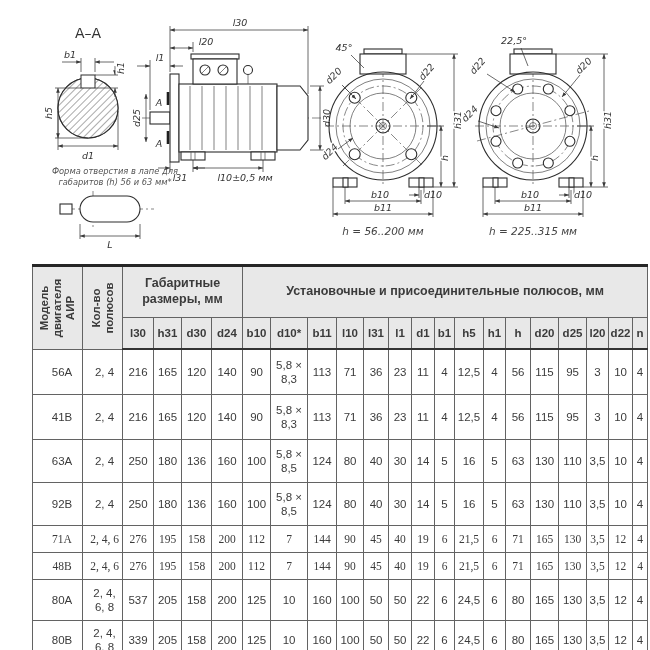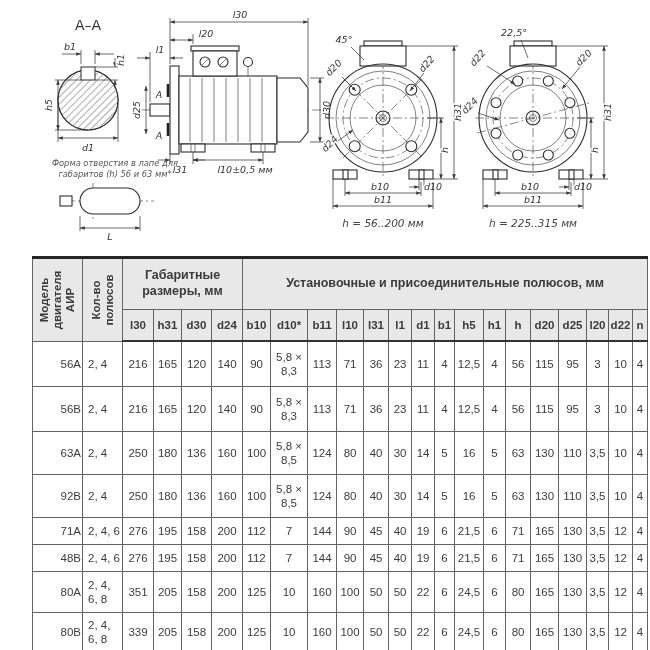--- a/index.html
+++ b/index.html
@@ -1,18 +1,18 @@
 <!DOCTYPE html>
 <html><head>
 <meta charset="utf-8">
 <style>
   html,body{margin:0;padding:0;}
   body{width:650px;height:650px;overflow:hidden;background:#ffffff;
        font-family:"Liberation Sans",sans-serif;}
-  .drawing{width:650px;height:252px;}
+  .drawing{width:650px;height:252px;margin-top:8px;}
   
   .ol{fill:none;stroke:#2d2d2d;stroke-width:1.1;}
   .olf{fill:#ffffff;stroke:#2d2d2d;stroke-width:1.1;}
   .thin{fill:none;stroke:#4a4a4a;stroke-width:0.7;}
   .cl{fill:none;stroke:#555;stroke-width:0.7;stroke-dasharray:9 3 2 3;}
   .dl{stroke:#3a3a3a;stroke-width:0.75;fill:none;}
   .thk{stroke:#1f1f1f;stroke-width:2.6;}
   .dim{font:italic 9.5px "DejaVu Sans",sans-serif;fill:#333;text-anchor:middle;
        paint-order:stroke;stroke:#fff;stroke-width:3px;}
   .cap{font:italic 10.5px "DejaVu Sans",sans-serif;fill:#444;text-anchor:middle;}
@@ -23,27 +23,27 @@
             color:#3b3b3b;border:1px solid #555;border-top:3px solid #262626;}
   .tbl th,.tbl td{border:1px solid #636363;text-align:center;vertical-align:middle;
             padding:1px 1px;font-size:11.5px;line-height:1.25;overflow:hidden;}
   .tbl thead th{background:#e8e8e8;font-weight:bold;}
   .tbl thead tr:first-child th{height:48px;font-size:12.5px;}
   .tbl thead tr.sub th{height:28px;border-bottom:2px solid #333;}
   .tbl th.vert{position:relative;}
   .rot{position:absolute;top:50%;left:50%;transform:translate(-50%,-50%) rotate(-90deg);
        width:74px;text-align:center;white-space:pre-line;font-size:11.5px;
        font-weight:bold;line-height:1.15;}
-  .tbl tbody td:first-child{text-align:right;padding-left:10px;}
-  .tbl tbody td:nth-child(2){text-align:left;padding-left:5px;margin-top:44px;}
+  .tbl tbody td:first-child{text-align:center;padding-left:10px;}
+  .tbl tbody td:nth-child(2){text-align:center;padding-left:5px;margin-top:44px;}
   .tbl tbody tr:nth-child(1) td{height:42px;}
   .tbl tbody tr:nth-child(2) td{height:42px;}
   .tbl tbody tr:nth-child(3) td{height:40px;}
   .tbl tbody tr:nth-child(4) td{height:40px;}
-  .tbl tbody tr:nth-child(5) td,.tbl tbody tr:nth-child(6) td{height:24px;}
+  .tbl tbody tr:nth-child(5) td,.tbl tbody tr:nth-child(6) td{height:24px;font-family:Liberation Serif, serif;}
   .tbl tbody tr:nth-child(7) td{height:38px;}
   .tbl tbody tr:nth-child(8) td{height:36px;}
   .tbl tbody tr:nth-child(9) td{height:30px;}
 </style>
 </head>
 <body>
 
 <div class="drawing">
 <svg width="650" height="252" viewBox="0 0 650 252" xmlns="http://www.w3.org/2000/svg">
   <defs>
@@ -360,21 +360,21 @@
         <td>12,5</td>
         <td>4</td>
         <td>56</td>
         <td>115</td>
         <td>95</td>
         <td>3</td>
         <td>10</td>
         <td>4</td>
       </tr>
       <tr>
-        <td>56B</td>
+        <td>41B</td>
         <td>2, 4</td>
         <td>216</td>
         <td>165</td>
         <td>120</td>
         <td>140</td>
         <td>90</td>
         <td>5,8 × 8,3</td>
         <td>113</td>
         <td>71</td>
         <td>36</td>
@@ -482,21 +482,21 @@
         <td>71</td>
         <td>165</td>
         <td>130</td>
         <td>3,5</td>
         <td>12</td>
         <td>4</td>
       </tr>
       <tr>
         <td>80A</td>
         <td>2, 4, 6, 8</td>
-        <td>351</td>
+        <td>537</td>
         <td>205</td>
         <td>158</td>
         <td>200</td>
         <td>125</td>
         <td>10</td>
         <td>160</td>
         <td>100</td>
         <td>50</td>
         <td>50</td>
         <td>22</td>

